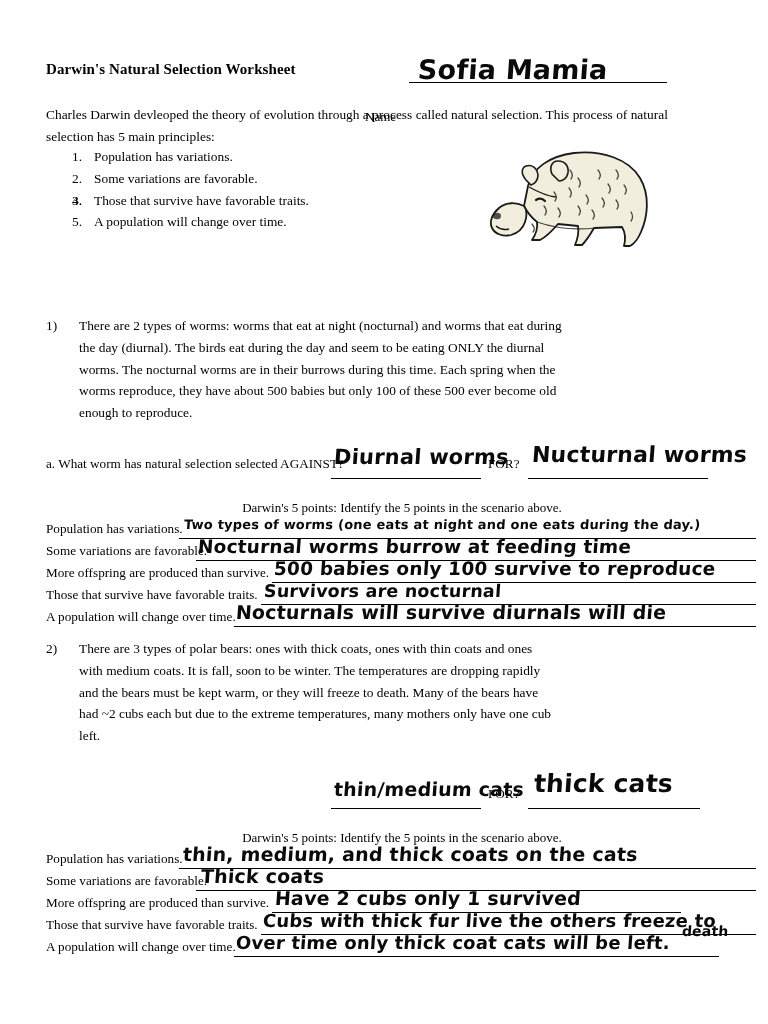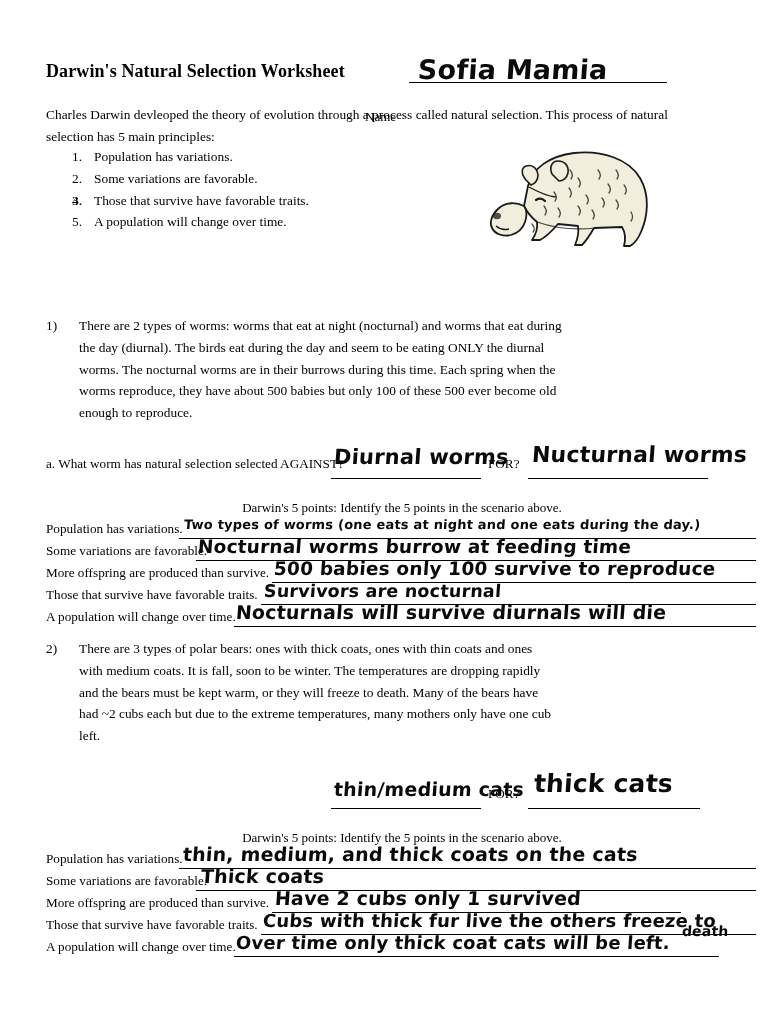--- a/index.html
+++ b/index.html
@@ -28,21 +28,21 @@
     position: absolute;
     left: 46px;
     top: 58px;
     width: 676px;
     height: 28px;
   }
   .doc-title {
     position: absolute;
     left: 0;
     top: 3px;
-    font-size: 18px;
+    font-size: 15px;
     font-weight: bold;
     letter-spacing: 0.1px;
     white-space: nowrap;
   }
   .name-label {
     position: absolute;
     left: 319px;
     top: 4px;
     font-size: 13px;
     white-space: nowrap;

